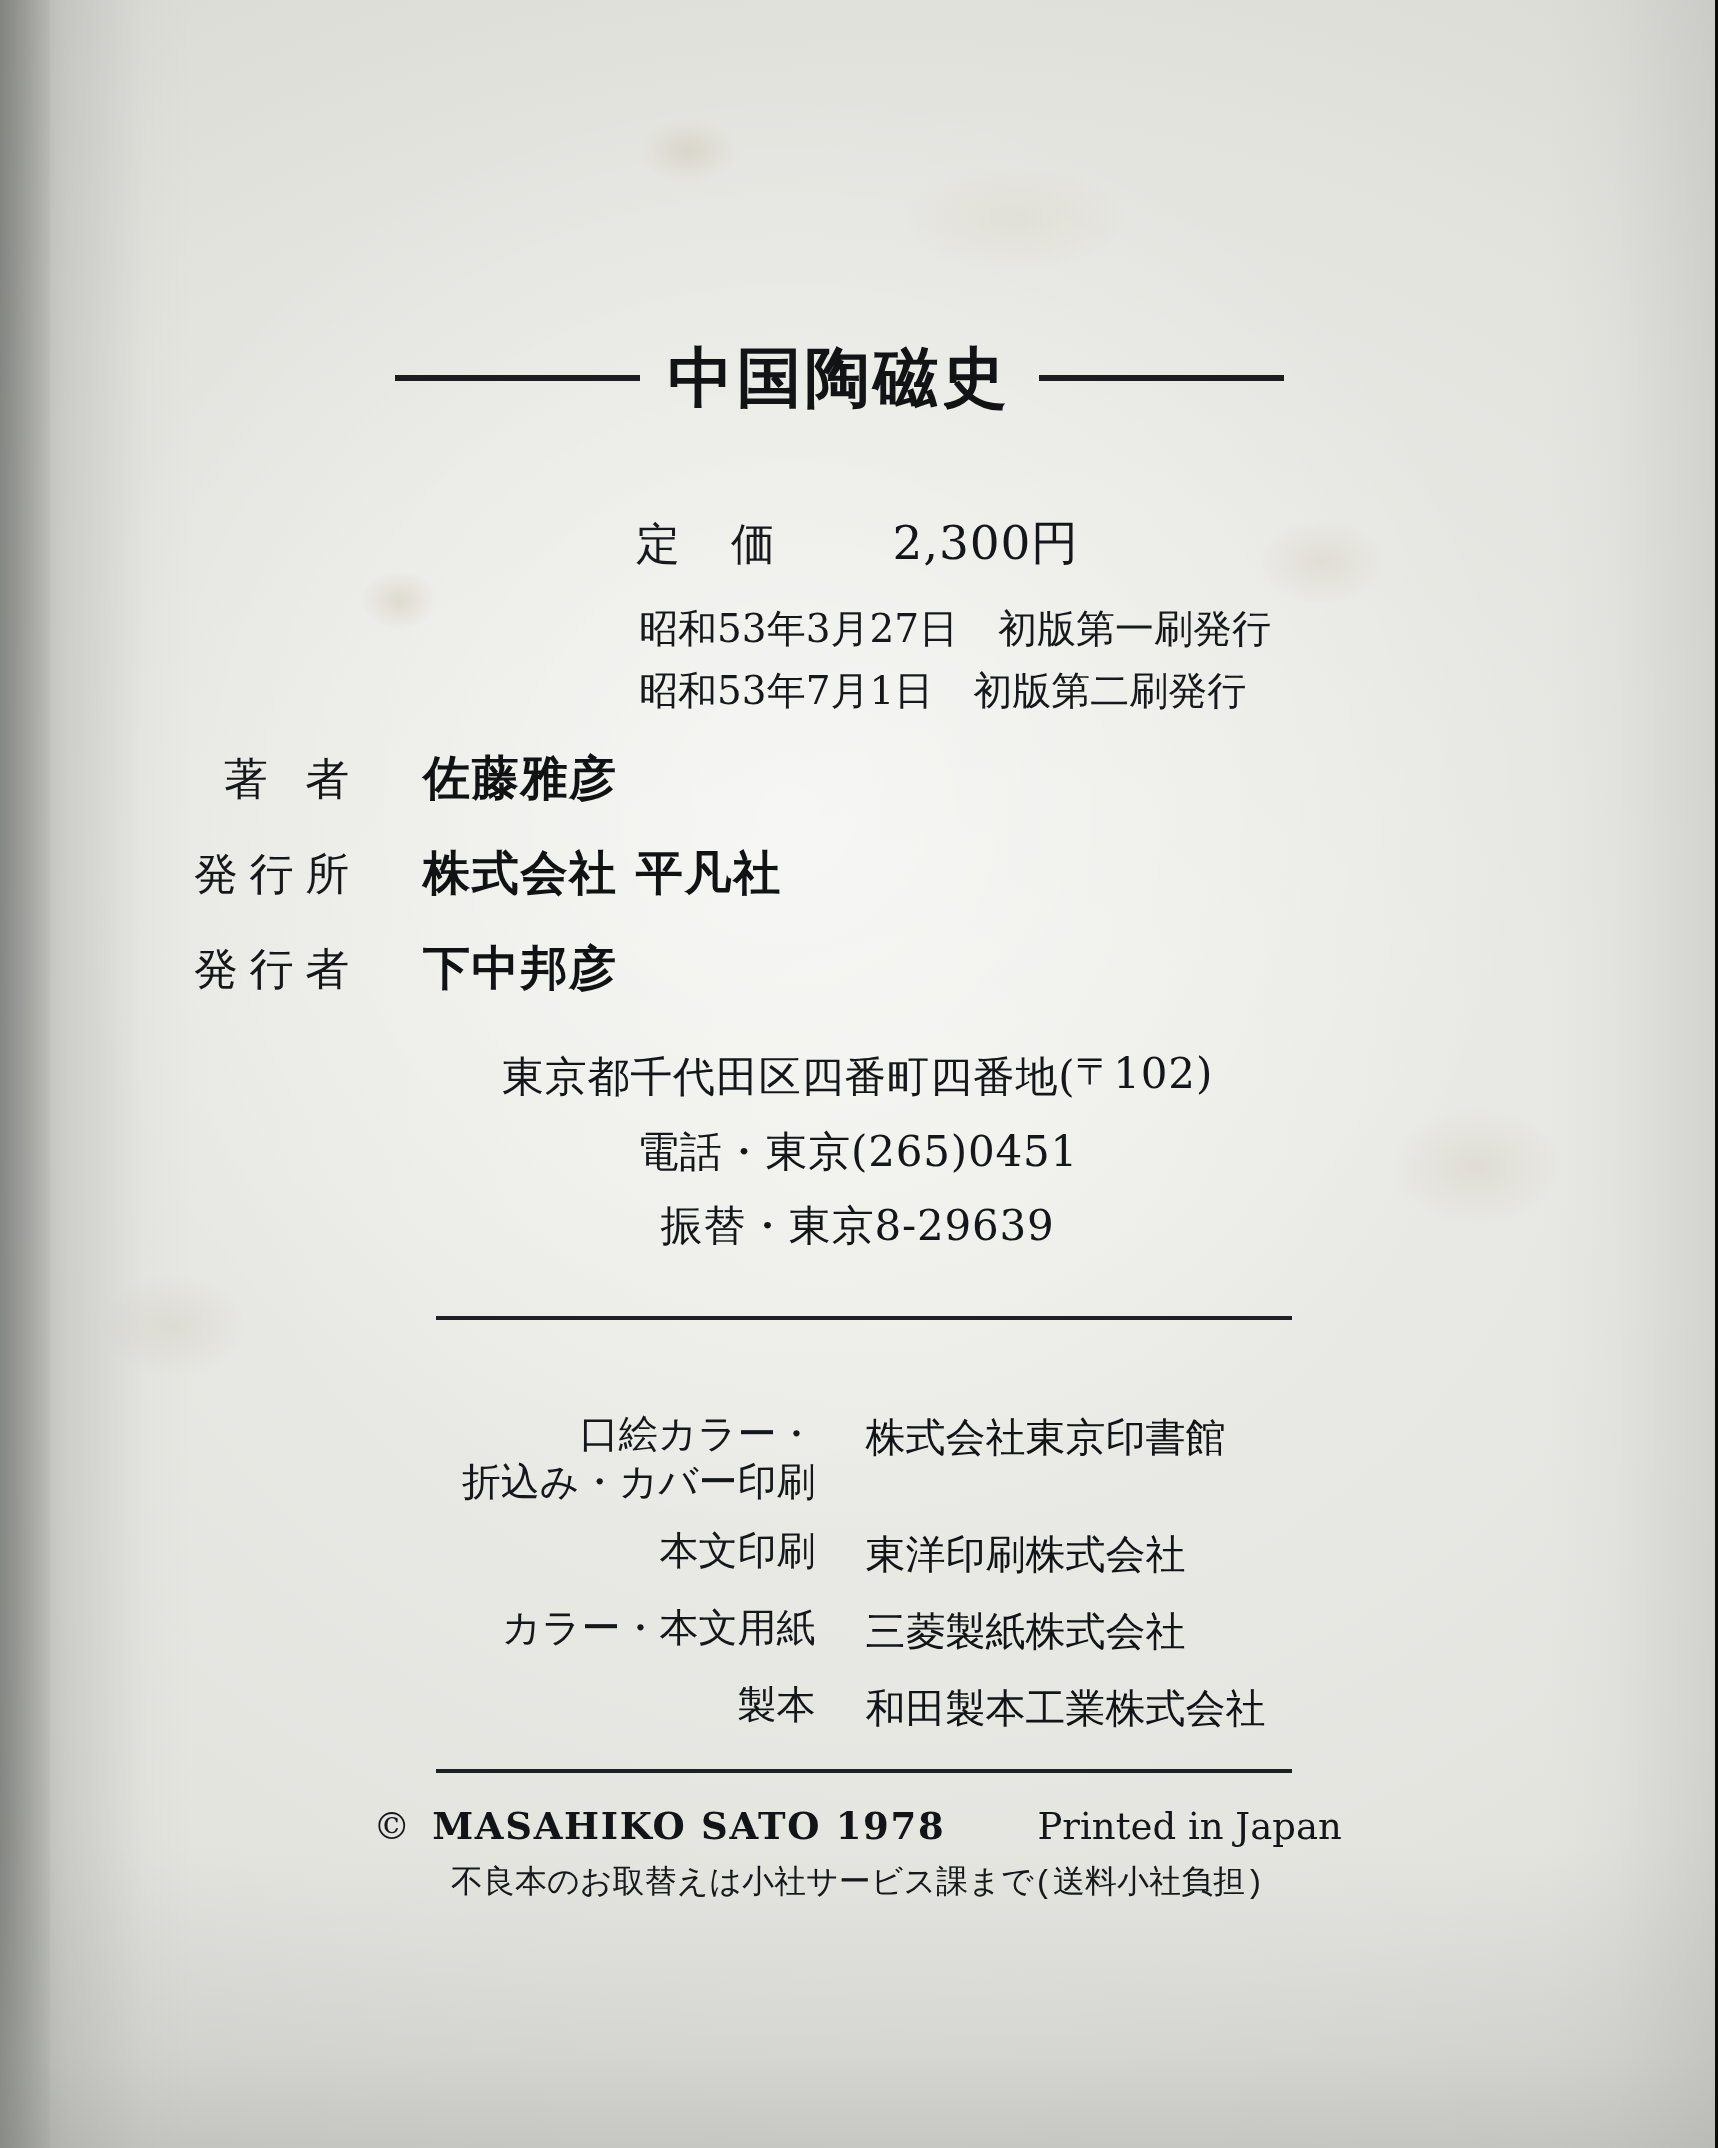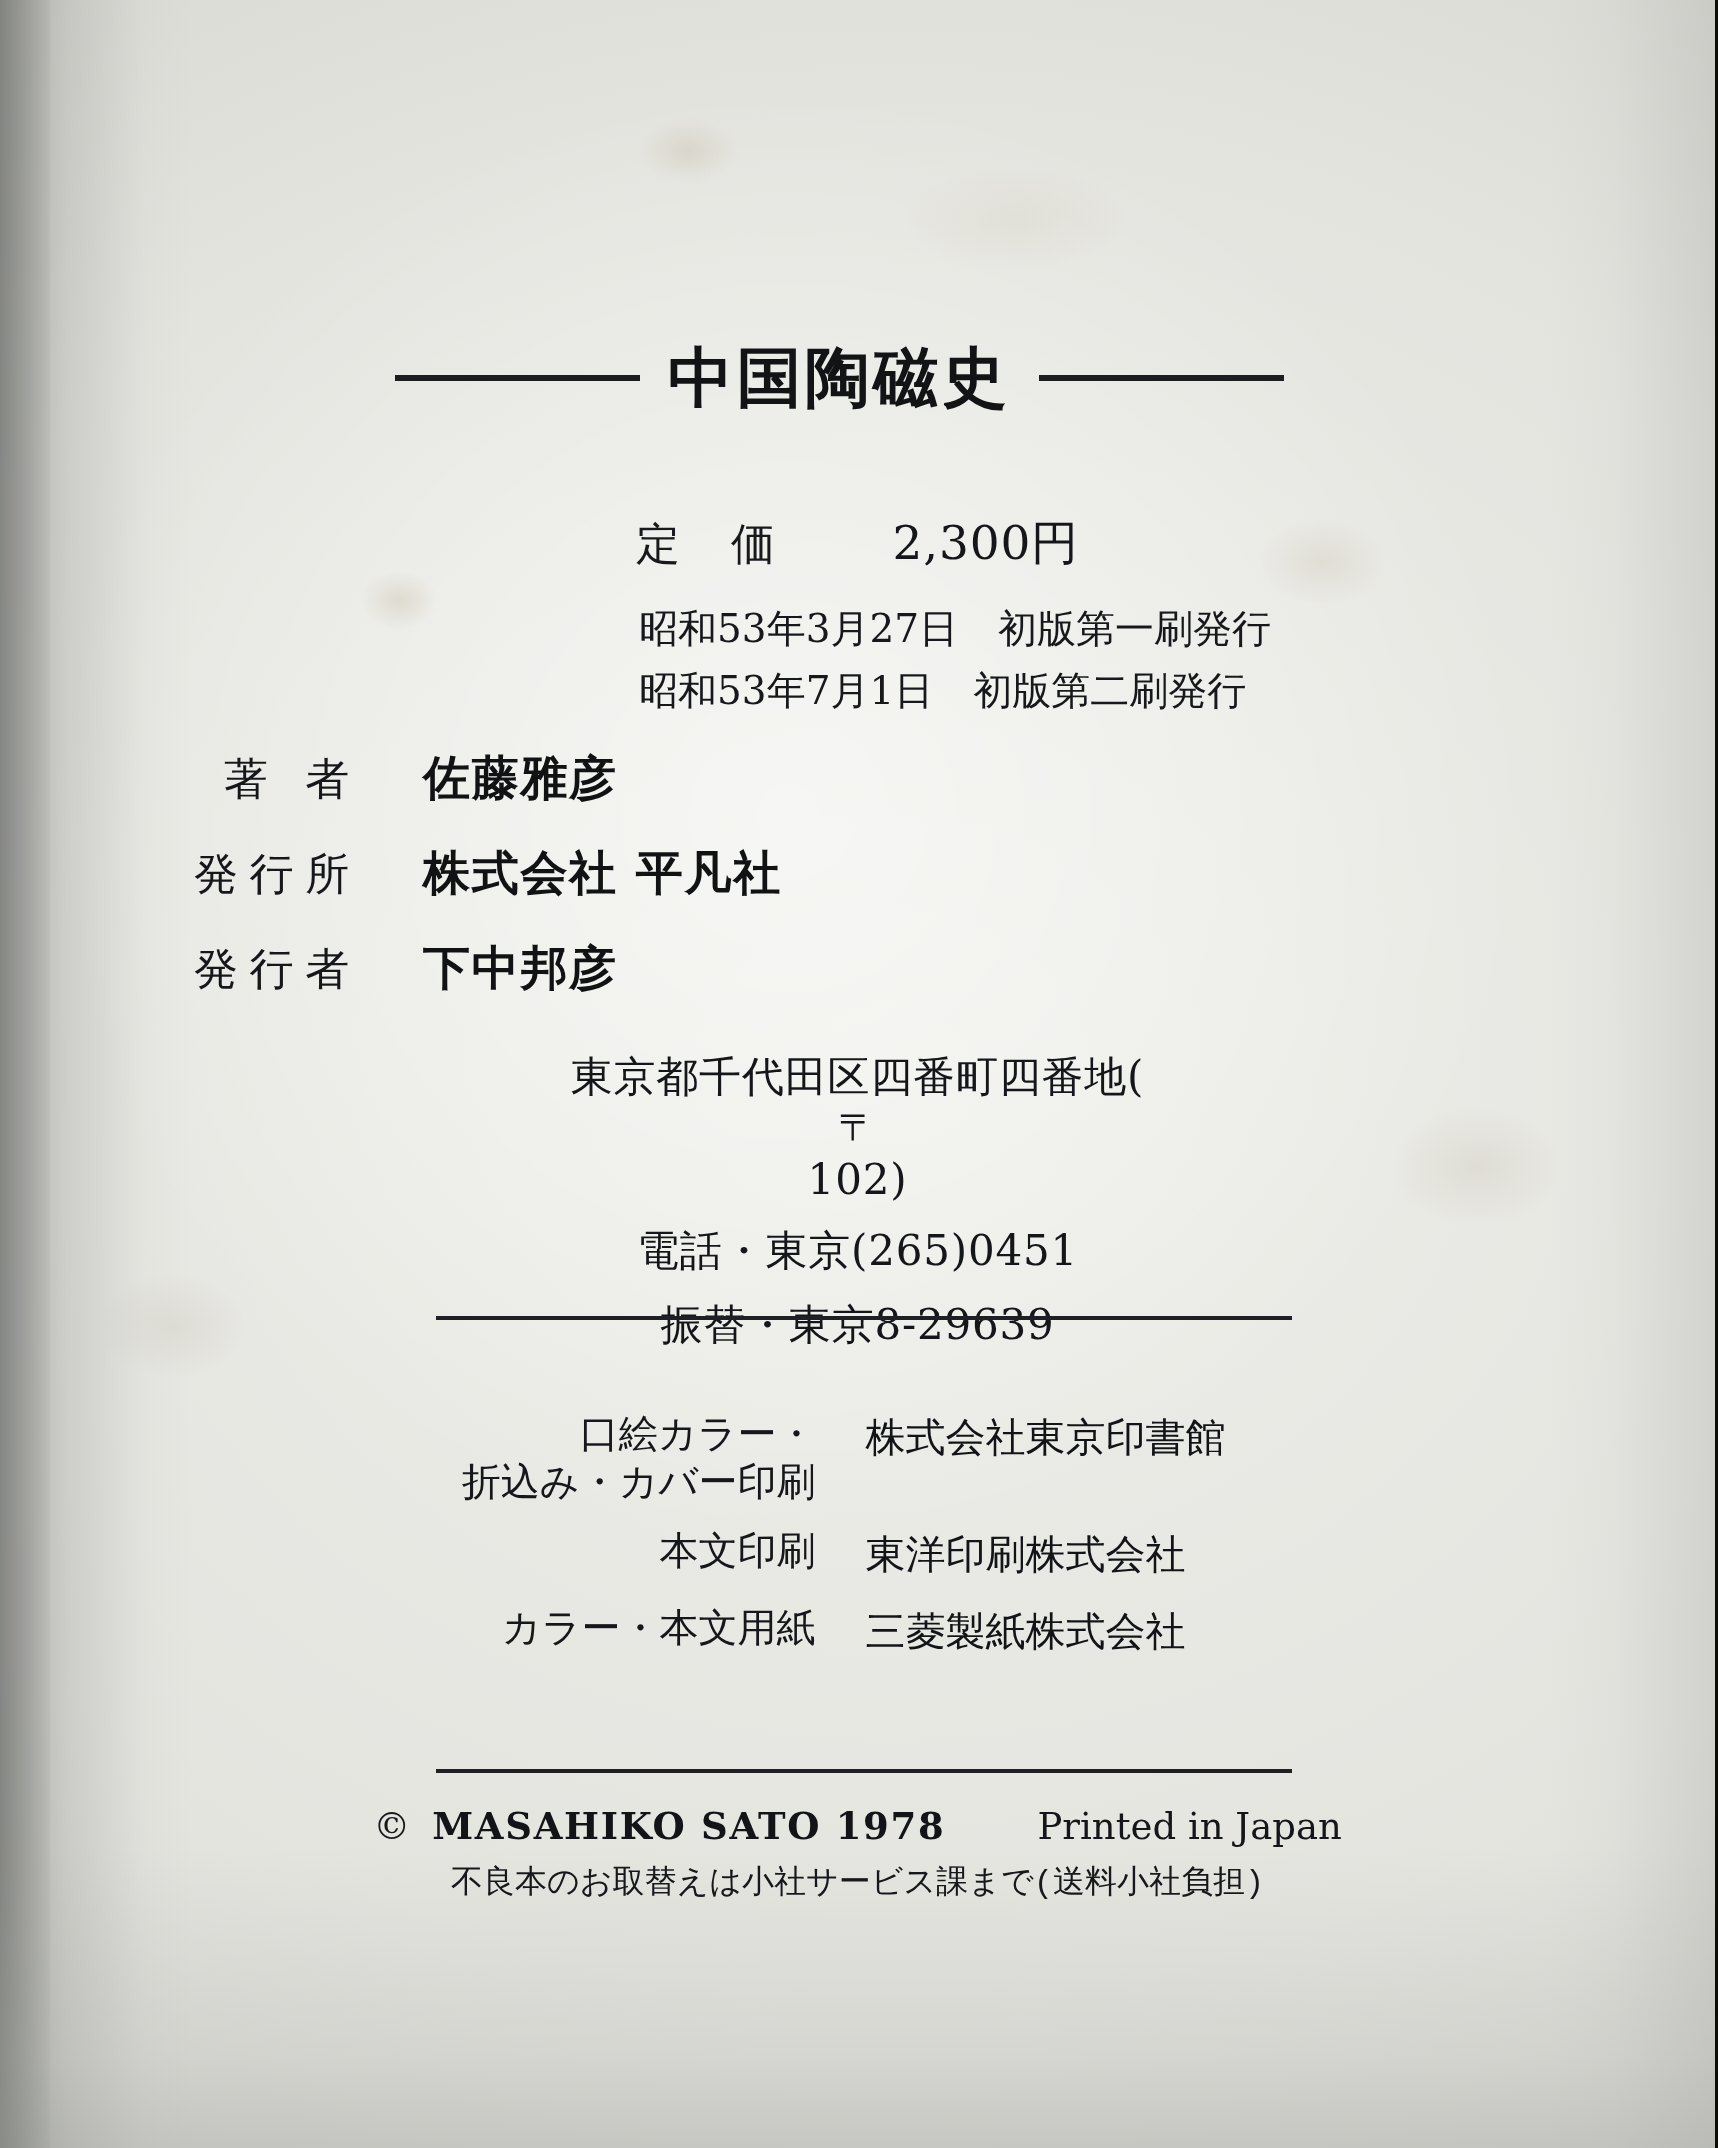--- a/index.html
+++ b/index.html
@@ -189,22 +189,21 @@
   }
   .addr-line {
     font-family: "DejaVu Serif", serif;
     font-size: 42px;
     letter-spacing: 0.8px;
     color: #14161a;
     white-space: nowrap;
   }
   .postal {
     display: inline-flex;
-    align-items: center;
-    flex-direction: column;
+    align-items: flex-start;
   }
   .postal-mark {
     display: inline-block;
     font-family: "DejaVu Sans", sans-serif;
     font-size: 37px;
     transform: translateY(-1.7px);
   }
 
   
   .sep {
@@ -367,20 +366,24 @@
         <div class="prod-value">株式会社東京印書館</div>
       </div>
       <div class="prod-row">
         <div class="prod-label">本文印刷</div>
         <div class="prod-value">東洋印刷株式会社</div>
       </div>
       <div class="prod-row">
         <div class="prod-label">カラー・本文用紙</div>
         <div class="prod-value">三菱製紙株式会社</div>
       </div>
+      <div class="prod-row">
+        <div class="prod-label">製本</div>
+        <div class="prod-value">和田製本工業株式会社</div>
+      </div>
     </div>
 
     <div class="sep" id="sep2"></div>
 
     <div id="footer">
       <div id="copyright-row">
         <span id="copy-mark">©</span>
         <span id="copy-text">MASAHIKO SATO  1978</span>
         <span id="printed-in">Printed in Japan</span>
       </div>

